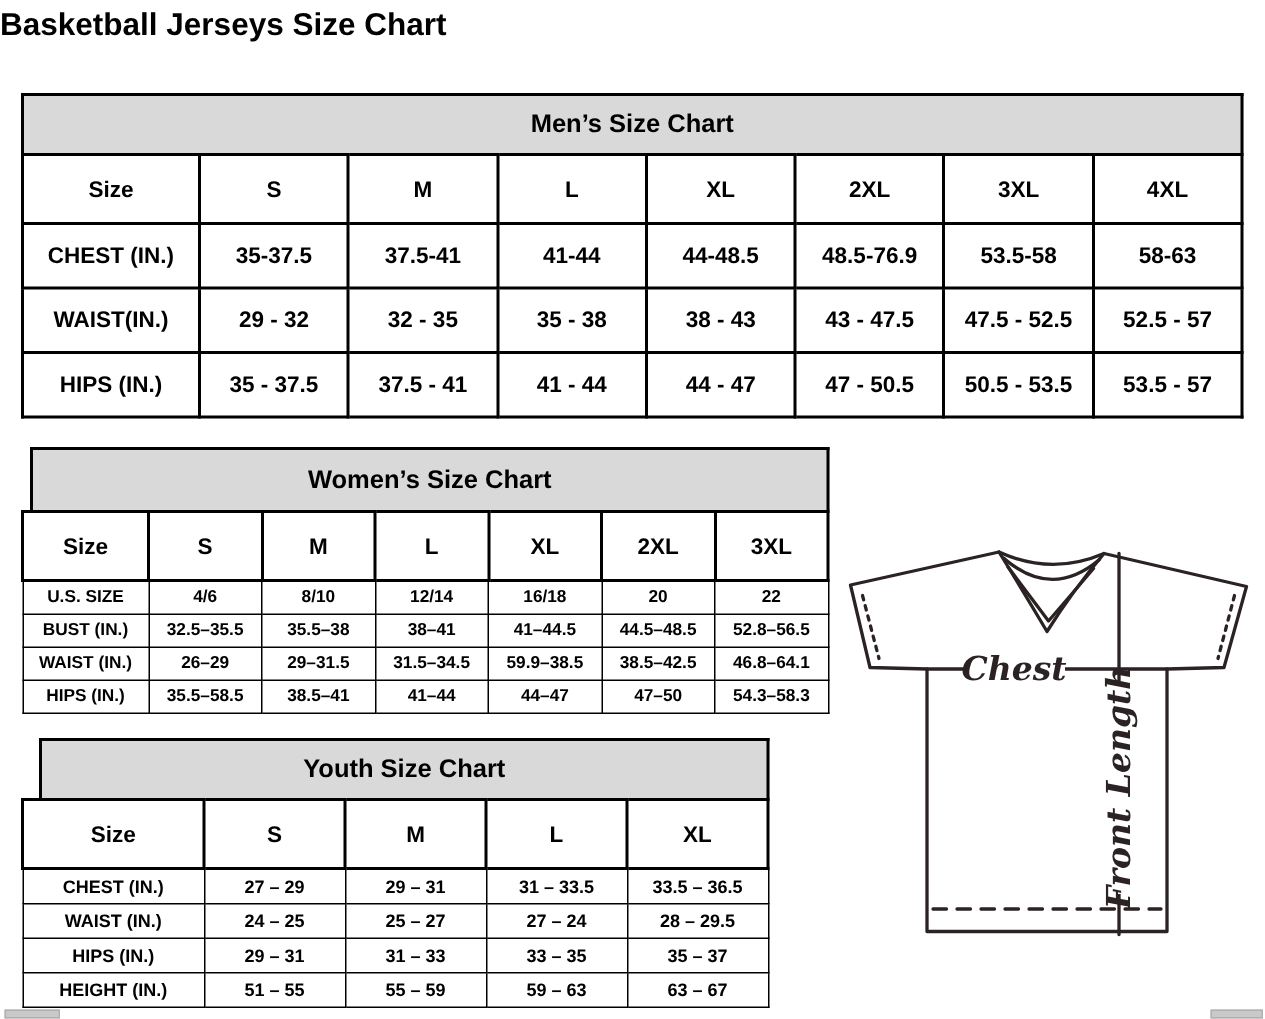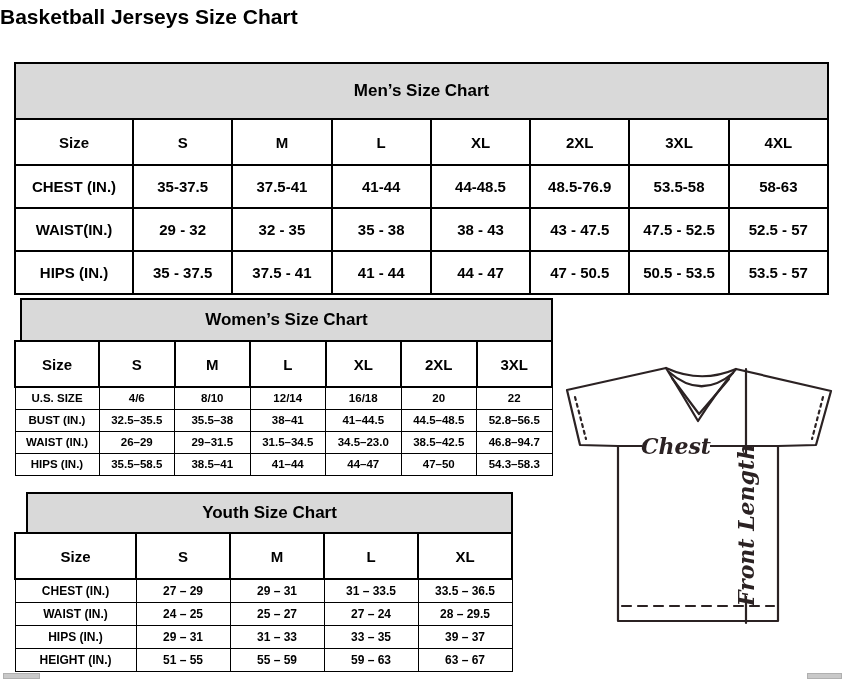--- a/index.html
+++ b/index.html
@@ -16,21 +16,21 @@
   .size-table table { border-collapse:collapse; width:100%; table-layout:fixed; }
   .size-table caption {
     border:2px solid #000; border-bottom:none; background:#d9d9d9;
     font-weight:bold; font-size:17px; text-align:center;
   }
   .size-table th, .size-table td {
     border:2px solid #000; font-weight:bold; text-align:center; vertical-align:middle;
   }
   
   .men { left:14px; top:62px; width:815px; }
-  .men caption { padding:17px 0; }
+  .men caption { padding:9px 0; }
   .men thead th { height:46px; font-size:15px; }
   .men thead th:first-child { width:118px; }
   .men tbody th, .men tbody td { height:43px; font-size:15px; }
   
   .women { left:14px; top:298px; width:539px; }
   .women caption { padding:10px 6px;margin-left:6px; }
   .women thead th { height:46px; font-size:15px; }
   .women thead th:first-child { width:84px; }
   .women tbody th, .women tbody td { height:22px; font-size:11.5px; border-width:1px; }
   
@@ -138,23 +138,23 @@
             <td>38–41</td>
             <td>41–44.5</td>
             <td>44.5–48.5</td>
             <td>52.8–56.5</td>
           </tr>
           <tr>
             <th>WAIST (IN.)</th>
             <td>26–29</td>
             <td>29–31.5</td>
             <td>31.5–34.5</td>
-            <td>34.5–23.0</td>
+            <td>59.9–38.5</td>
             <td>38.5–42.5</td>
-            <td>46.8–94.7</td>
+            <td>46.8–64.1</td>
           </tr>
           <tr>
             <th>HIPS (IN.)</th>
             <td>35.5–58.5</td>
             <td>38.5–41</td>
             <td>41–44</td>
             <td>44–47</td>
             <td>47–50</td>
             <td>54.3–58.3</td>
           </tr>
@@ -186,21 +186,21 @@
             <td>24 – 25</td>
             <td>25 – 27</td>
             <td>27 – 24</td>
             <td>28 – 29.5</td>
           </tr>
           <tr>
             <th>HIPS (IN.)</th>
             <td>29 – 31</td>
             <td>31 – 33</td>
             <td>33 – 35</td>
-            <td>39 – 37</td>
+            <td>35 – 37</td>
           </tr>
           <tr>
             <th>HEIGHT (IN.)</th>
             <td>51 – 55</td>
             <td>55 – 59</td>
             <td>59 – 63</td>
             <td>63 – 67</td>
           </tr>
         </tbody>
       </table>

